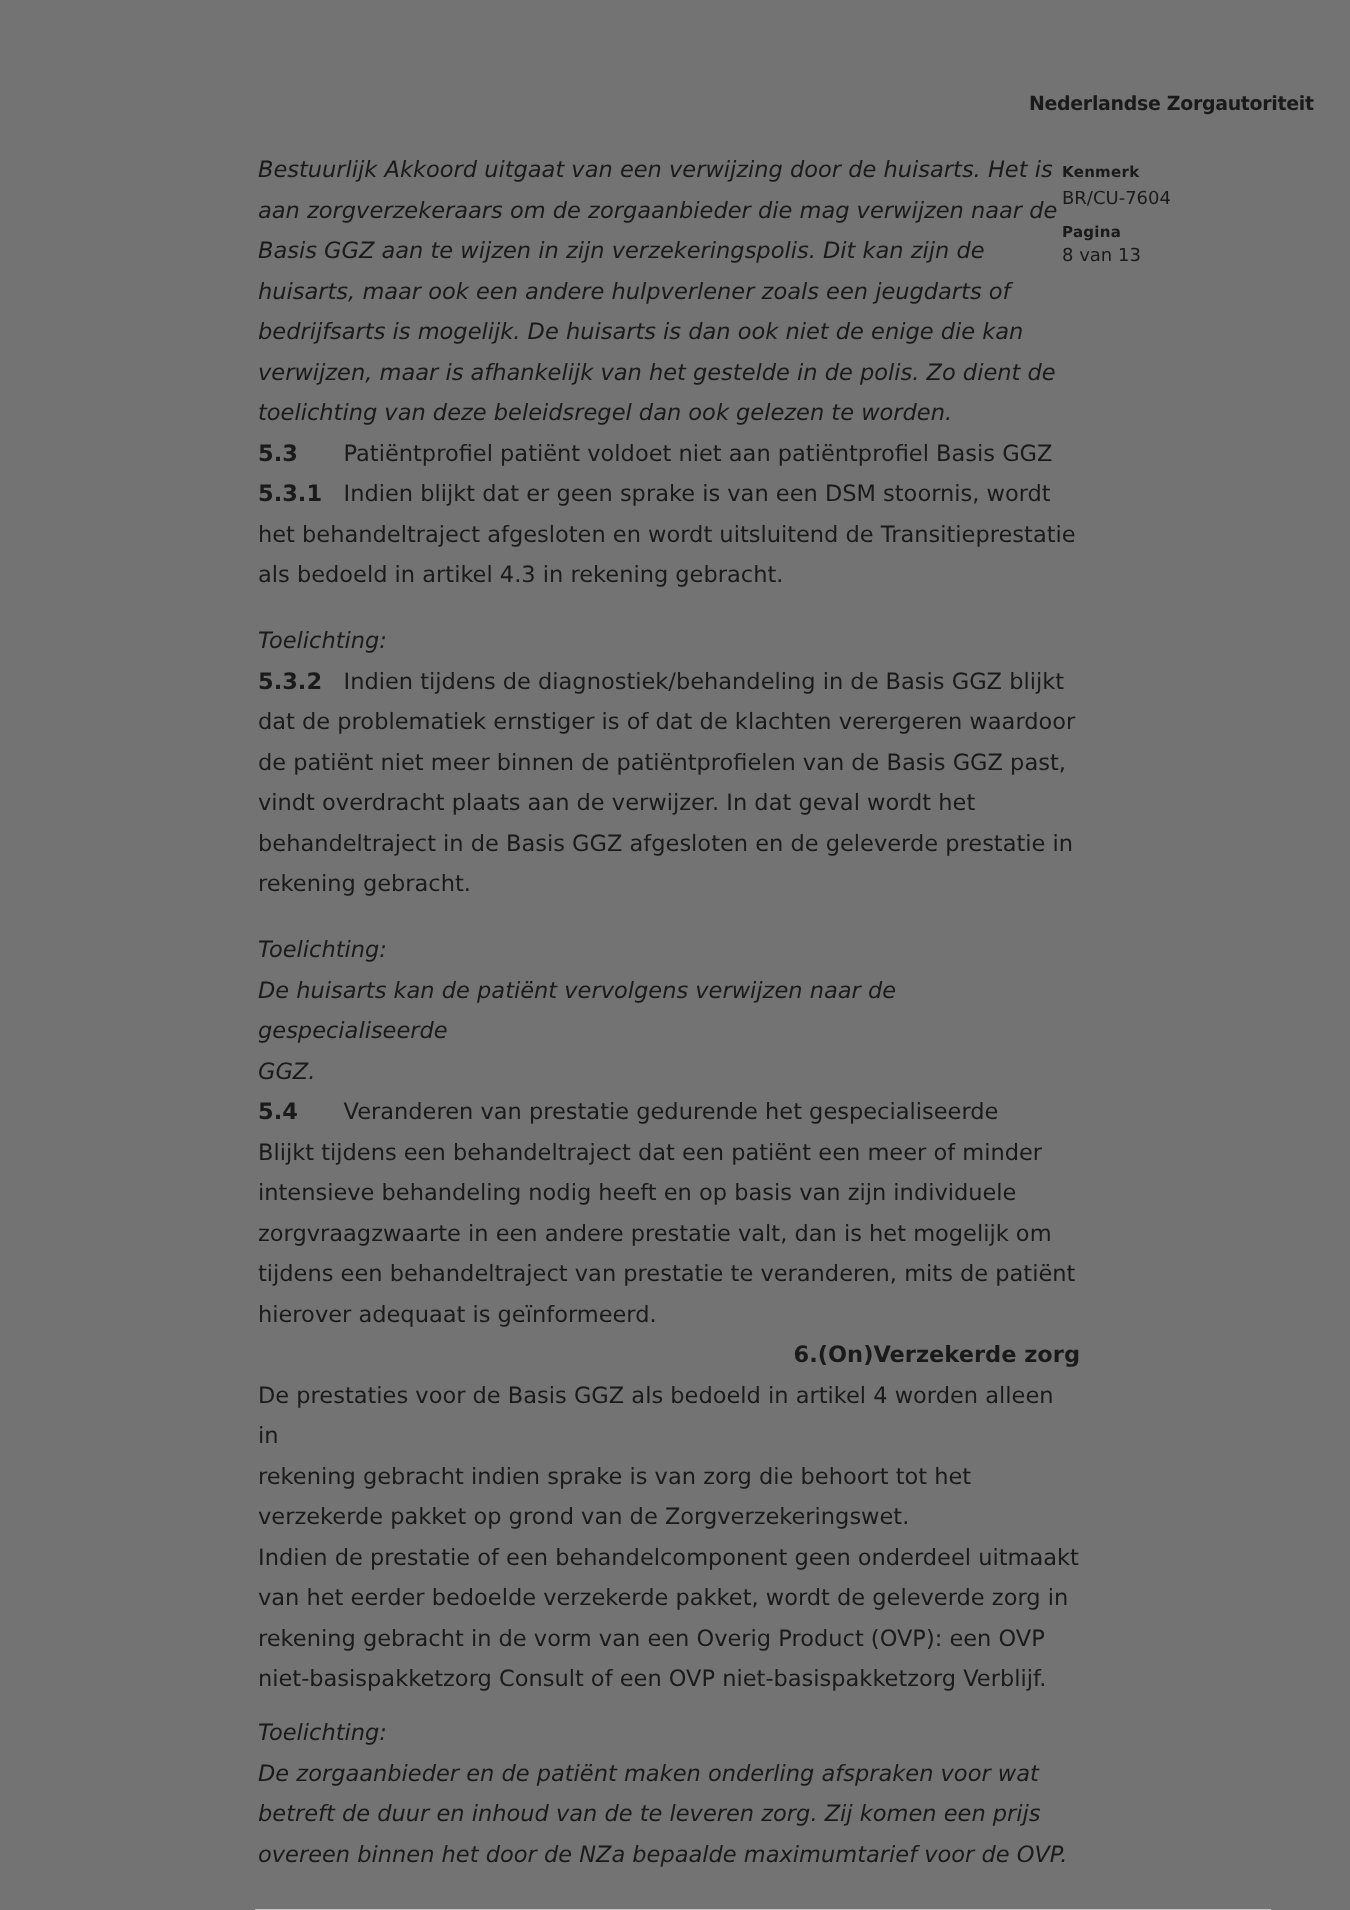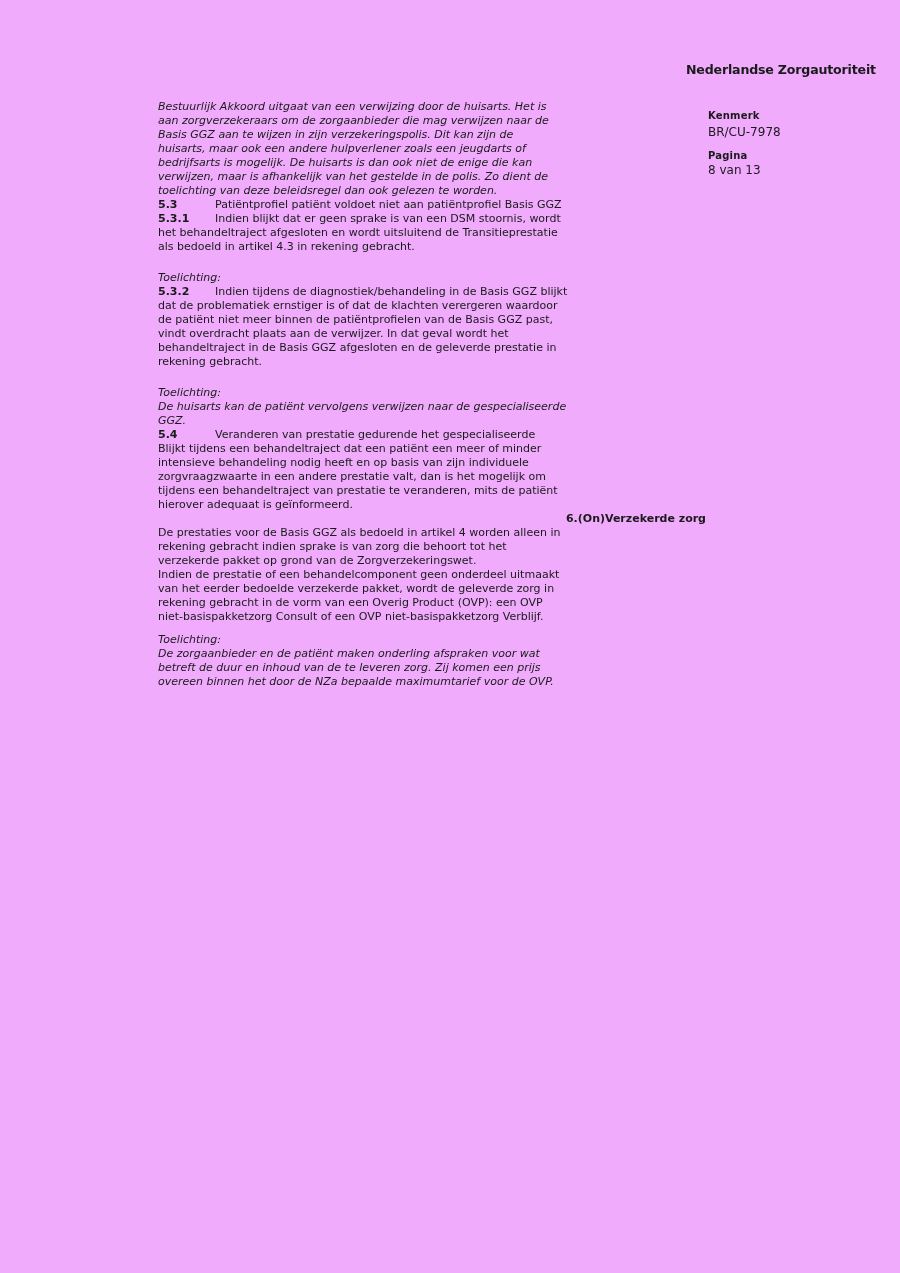--- a/index.html
+++ b/index.html
@@ -1,20 +1,20 @@
 <!DOCTYPE html>
 <html><head>
 <meta charset="utf-8">
 <style>
   html, body { margin: 0; padding: 0; background: #ffffff; }
   .page {
     position: relative;
     width: 900px;
     height: 1273px;
-    background: #f0abfc;
+    background: #737373;
     font-family: "DejaVu Sans", sans-serif;
     color: #1a1a1a;
     overflow: hidden;
   }
   .brand {
     position: absolute;
     left: 686px;
     top: 62px;
     font-size: 13px;
     font-weight: bold;
@@ -38,25 +38,25 @@
   }
   .meta-value {
     font-size: 12px;
     margin-top: 5px;
   }
   .meta-label.pagina { margin-top: 11px; }
   .meta .meta-value.pagina-val { margin-top: 3px; }
 
   .main {
     position: absolute;
-    left: 158px;
+    left: 172px;
     top: 100px;
     width: 548px;
-    font-size: 11px;
-    line-height: 14px;
+    font-size: 15px;
+    line-height: 27px;
   }
   .main p, .main .tline {
     margin: 0;
     white-space: pre-line;
   }
   .it { font-style: italic; }
   .num {
     display: inline-block;
     width: 57px;
     font-weight: bold;
@@ -78,21 +78,21 @@
 </style>
 </head>
 <body>
 
 <div class="page">
 
   <div class="brand">Nederlandse Zorgautoriteit</div>
 
   <div class="meta">
     <div class="meta-label">Kenmerk</div>
-    <div class="meta-value">BR/CU-7978</div>
+    <div class="meta-value">BR/CU-7604</div>
     <div class="meta-label pagina">Pagina</div>
     <div class="meta-value pagina-val">8 van 13</div>
   </div>
 
   <div class="main">
 
     <p class="it">Bestuurlijk Akkoord uitgaat van een verwijzing door de huisarts. Het is
 aan zorgverzekeraars om de zorgaanbieder die mag verwijzen naar de
 Basis GGZ aan te wijzen in zijn verzekeringspolis. Dit kan zijn de
 huisarts, maar ook een andere hulpverlener zoals een jeugdarts of

